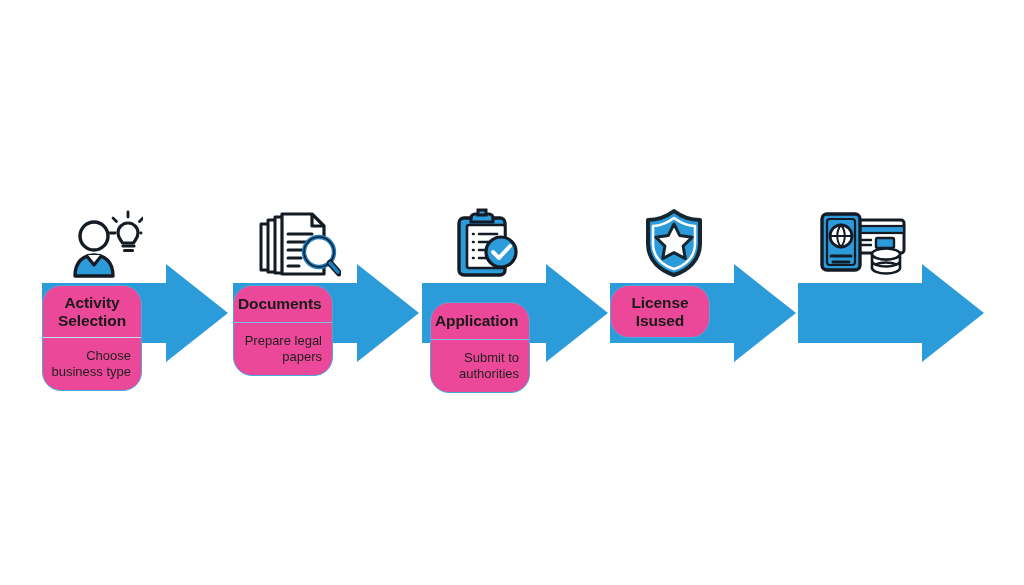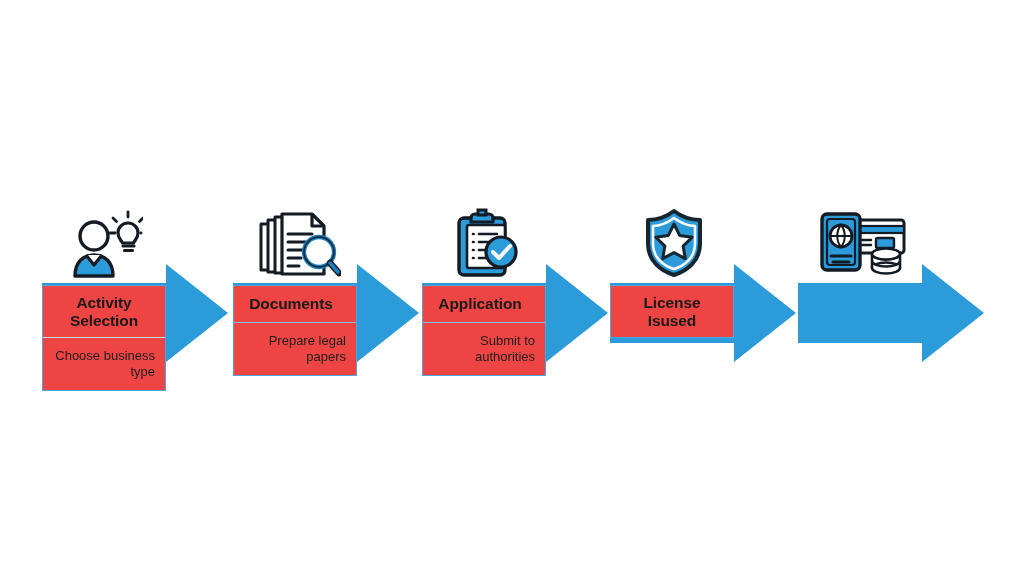--- a/index.html
+++ b/index.html
@@ -48,25 +48,25 @@
     display: flex;
     align-items: flex-end;
     justify-content: center;
   }
   .icon-wrap svg { display: block; }
 
   
   .card {
     position: absolute;
     top: 285px;
-    width: 124px;
+    width: 100px;
     box-sizing: border-box;
-    background: #ef4444;
+    background: #ec4899;
     border: 1.4px solid #4BA8DE;
-    border-radius: 0;
+    border-radius: 19px;
     overflow: hidden;
   }
   .card-title {
     display: block;
     text-align: center;
     font-weight: bold;
     font-size: 15.5px;
     line-height: 1.16;
     color: #1a1a1a;
     padding: 9px 12px 9px 4px;
@@ -176,21 +176,21 @@
         <path d="M27 2 h8 v5 h-8 Z" fill="#2B9BD9" stroke="#141B24" stroke-width="3"></path>
         <g stroke="#141B24" stroke-width="2.6" stroke-linecap="round">
           <path d="M22 26 h0.6 M22 34 h0.6 M22 42 h0.6 M22 50 h0.6"></path>
           <path d="M28 26 h18 M28 34 h18 M28 42 h12 M28 50 h8"></path>
         </g>
         <circle cx="50" cy="44" r="15" fill="#2B9BD9" stroke="#141B24" stroke-width="3.2"></circle>
         <path d="M42 44 l6 6 l11 -12" fill="none" stroke="#ffffff" stroke-width="4" stroke-linecap="round" stroke-linejoin="round"></path>
       </svg>
     </div>
 
-    <div class="card" style="left:0px;">
+    <div class="card" style="left:8px;margin-top:17px;">
       <span class="card-title">Application</span>
       <span class="card-sub">Submit to authorities</span>
     </div>
   </div>
 
   <div class="step" style="left:610px; width:186px;text-decoration:underline;">
 
     <div class="arrow">
       <svg viewBox="0 0 186 98" xmlns="http://www.w3.org/2000/svg" aria-hidden="true">
         <path d="M0 19 H124 V0 L186 49 L124 98 V79 H0 Z" fill="#2B9BD9"></path>

